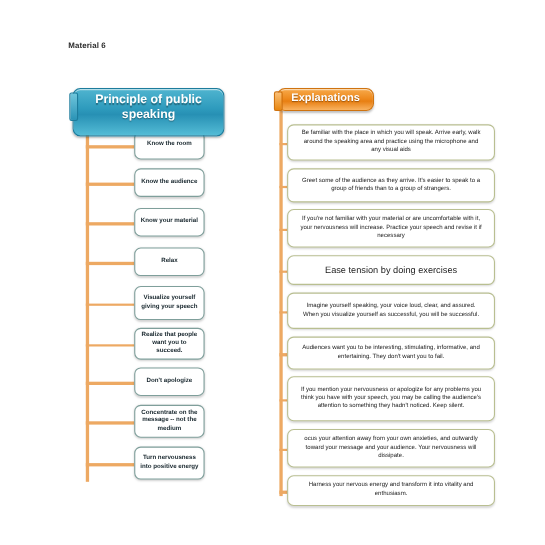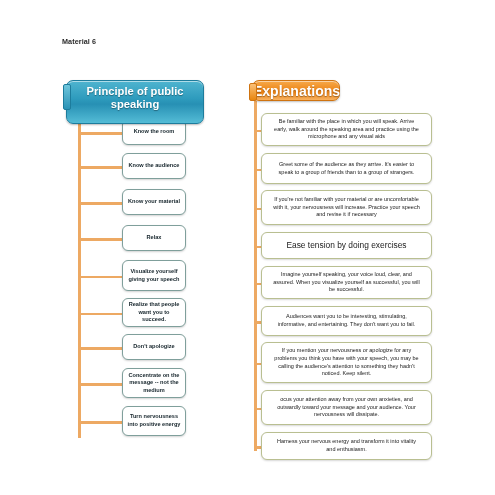--- a/index.html
+++ b/index.html
@@ -69,21 +69,21 @@
     left: -4px; top: 3px;
     width: 6px; height: 24px;
     border-radius: 2px;
     background: linear-gradient(180deg,#6fc6dc,#2a93b6);
     border: 1px solid #1d7c9c;
   }
   .hdr-orange {
     width: 88px;
     height: 21px;
     padding-top: 3px;
-    font-size: 14px;
+    font-size: 10px;
     background: linear-gradient(180deg,#f7a94a 0%,#ee8a1e 45%,#e87f12 58%,#f9b260 100%);
     border: 1px solid #cf7310;
     box-shadow: inset 0 1px 0 rgba(255,255,255,.5), 0 1px 2px rgba(0,0,0,.25);
   }
   .hdr-orange::before {
     content: "";
     position: absolute;
     left: -4px; top: 2px;
     width: 6px; height: 16px;
     border-radius: 2px;
@@ -125,21 +125,21 @@
     padding: 2px 3px;
   }
   .node-left .txt {
     font-size: 5.6px;
     font-weight: bold;
     line-height: 1.35;
     color: #15242b;
   }
   .node-right {
     left: 9px;
-    width: 171px;
+    width: 189px;
     border: 1px solid #b9bf91;
     box-shadow: 0 1px 2px rgba(0,0,0,.16);
     padding: 2px 10px;
   }
   .node-right .txt {
     font-size: 5.5px;
     line-height: 1.42;
     color: #1b1b1b;
   }
   .node-right.big .txt {

